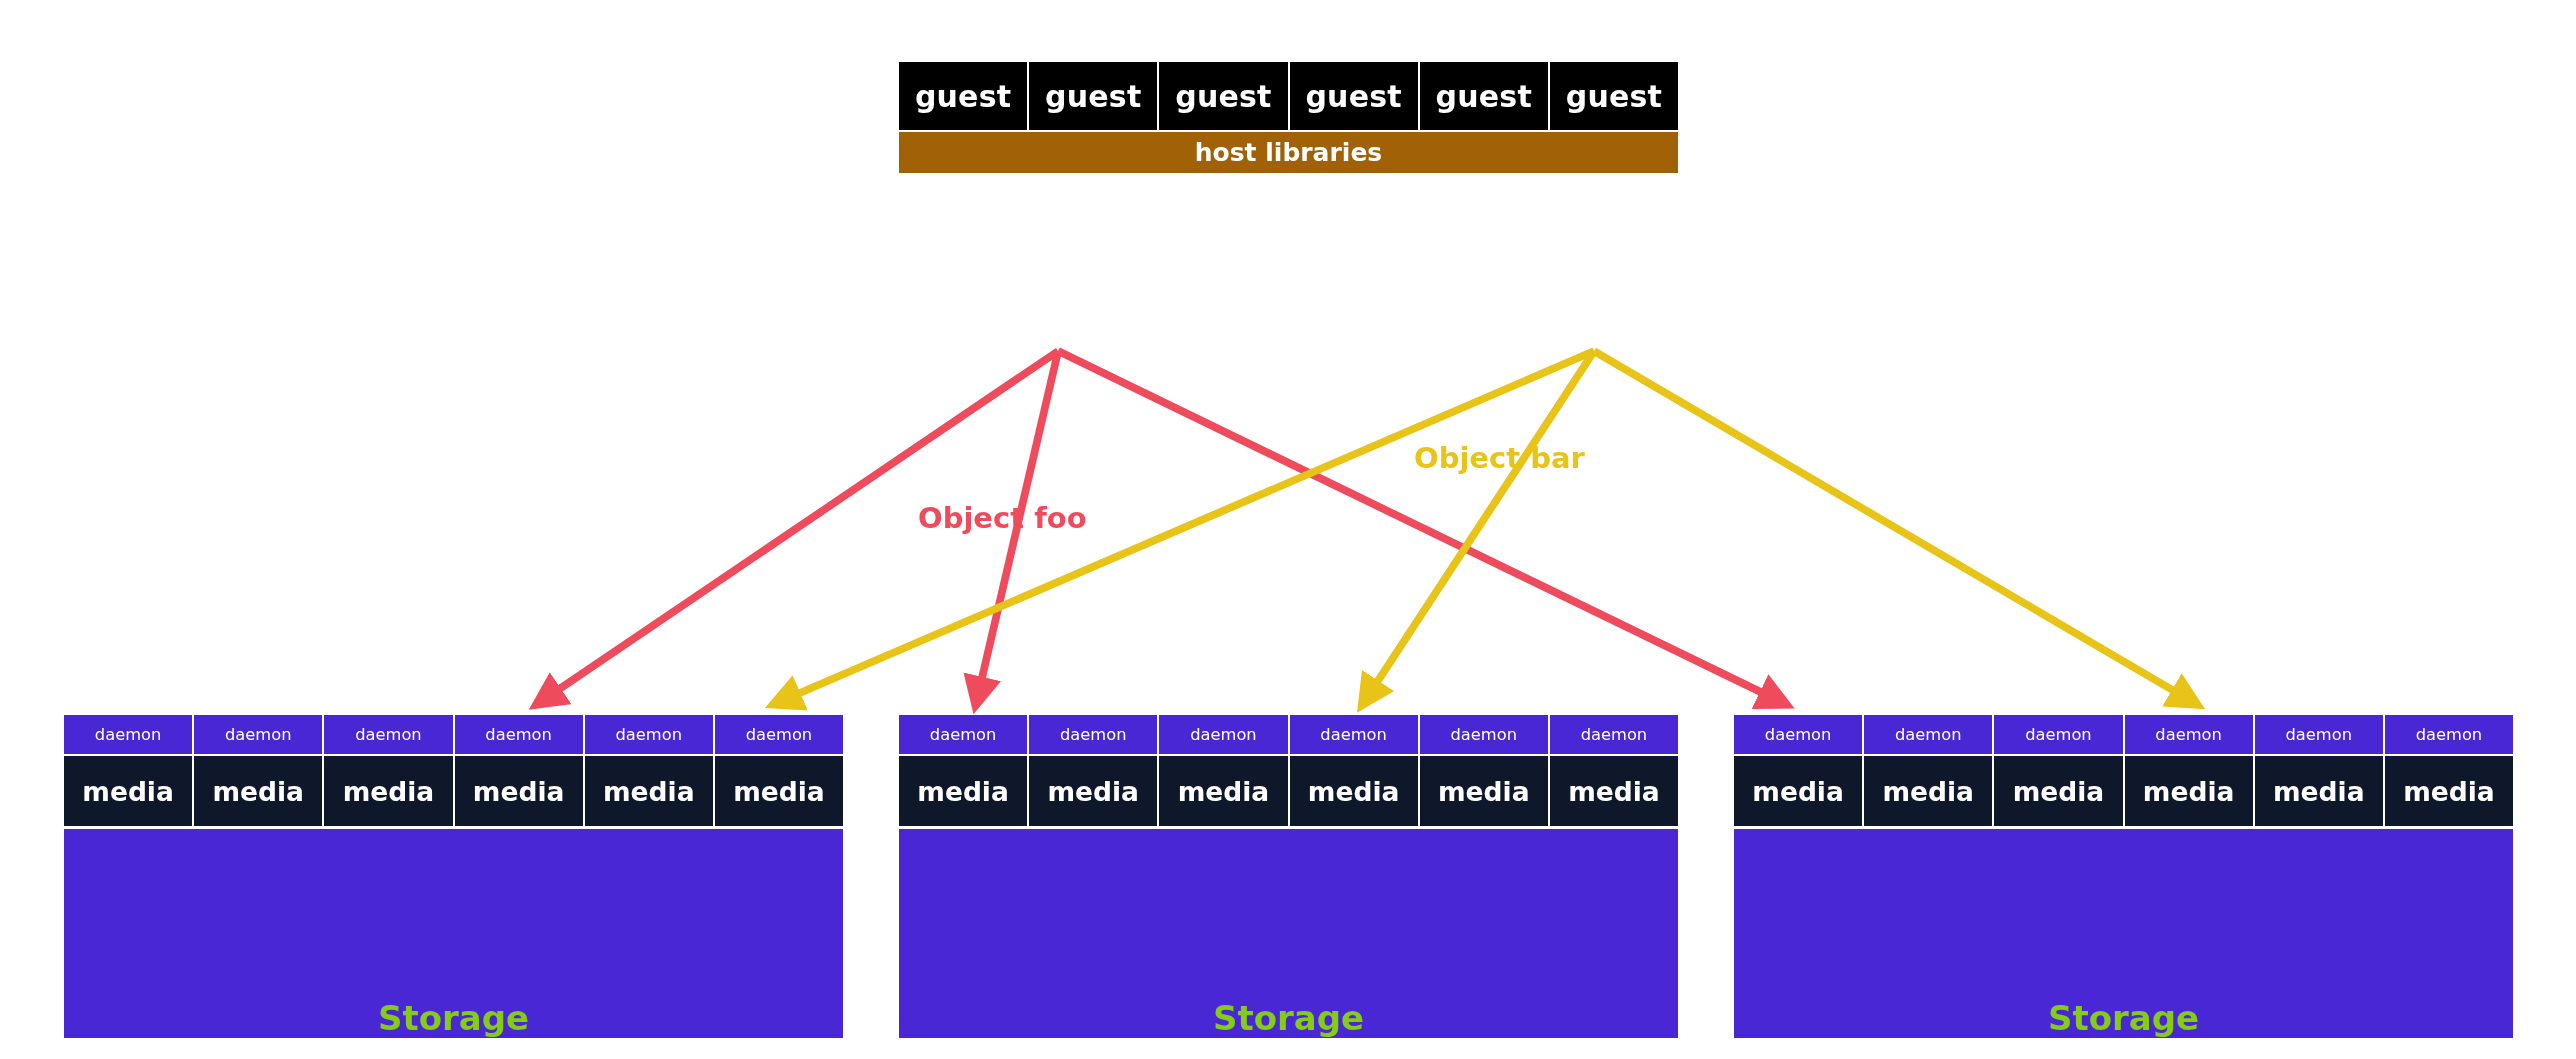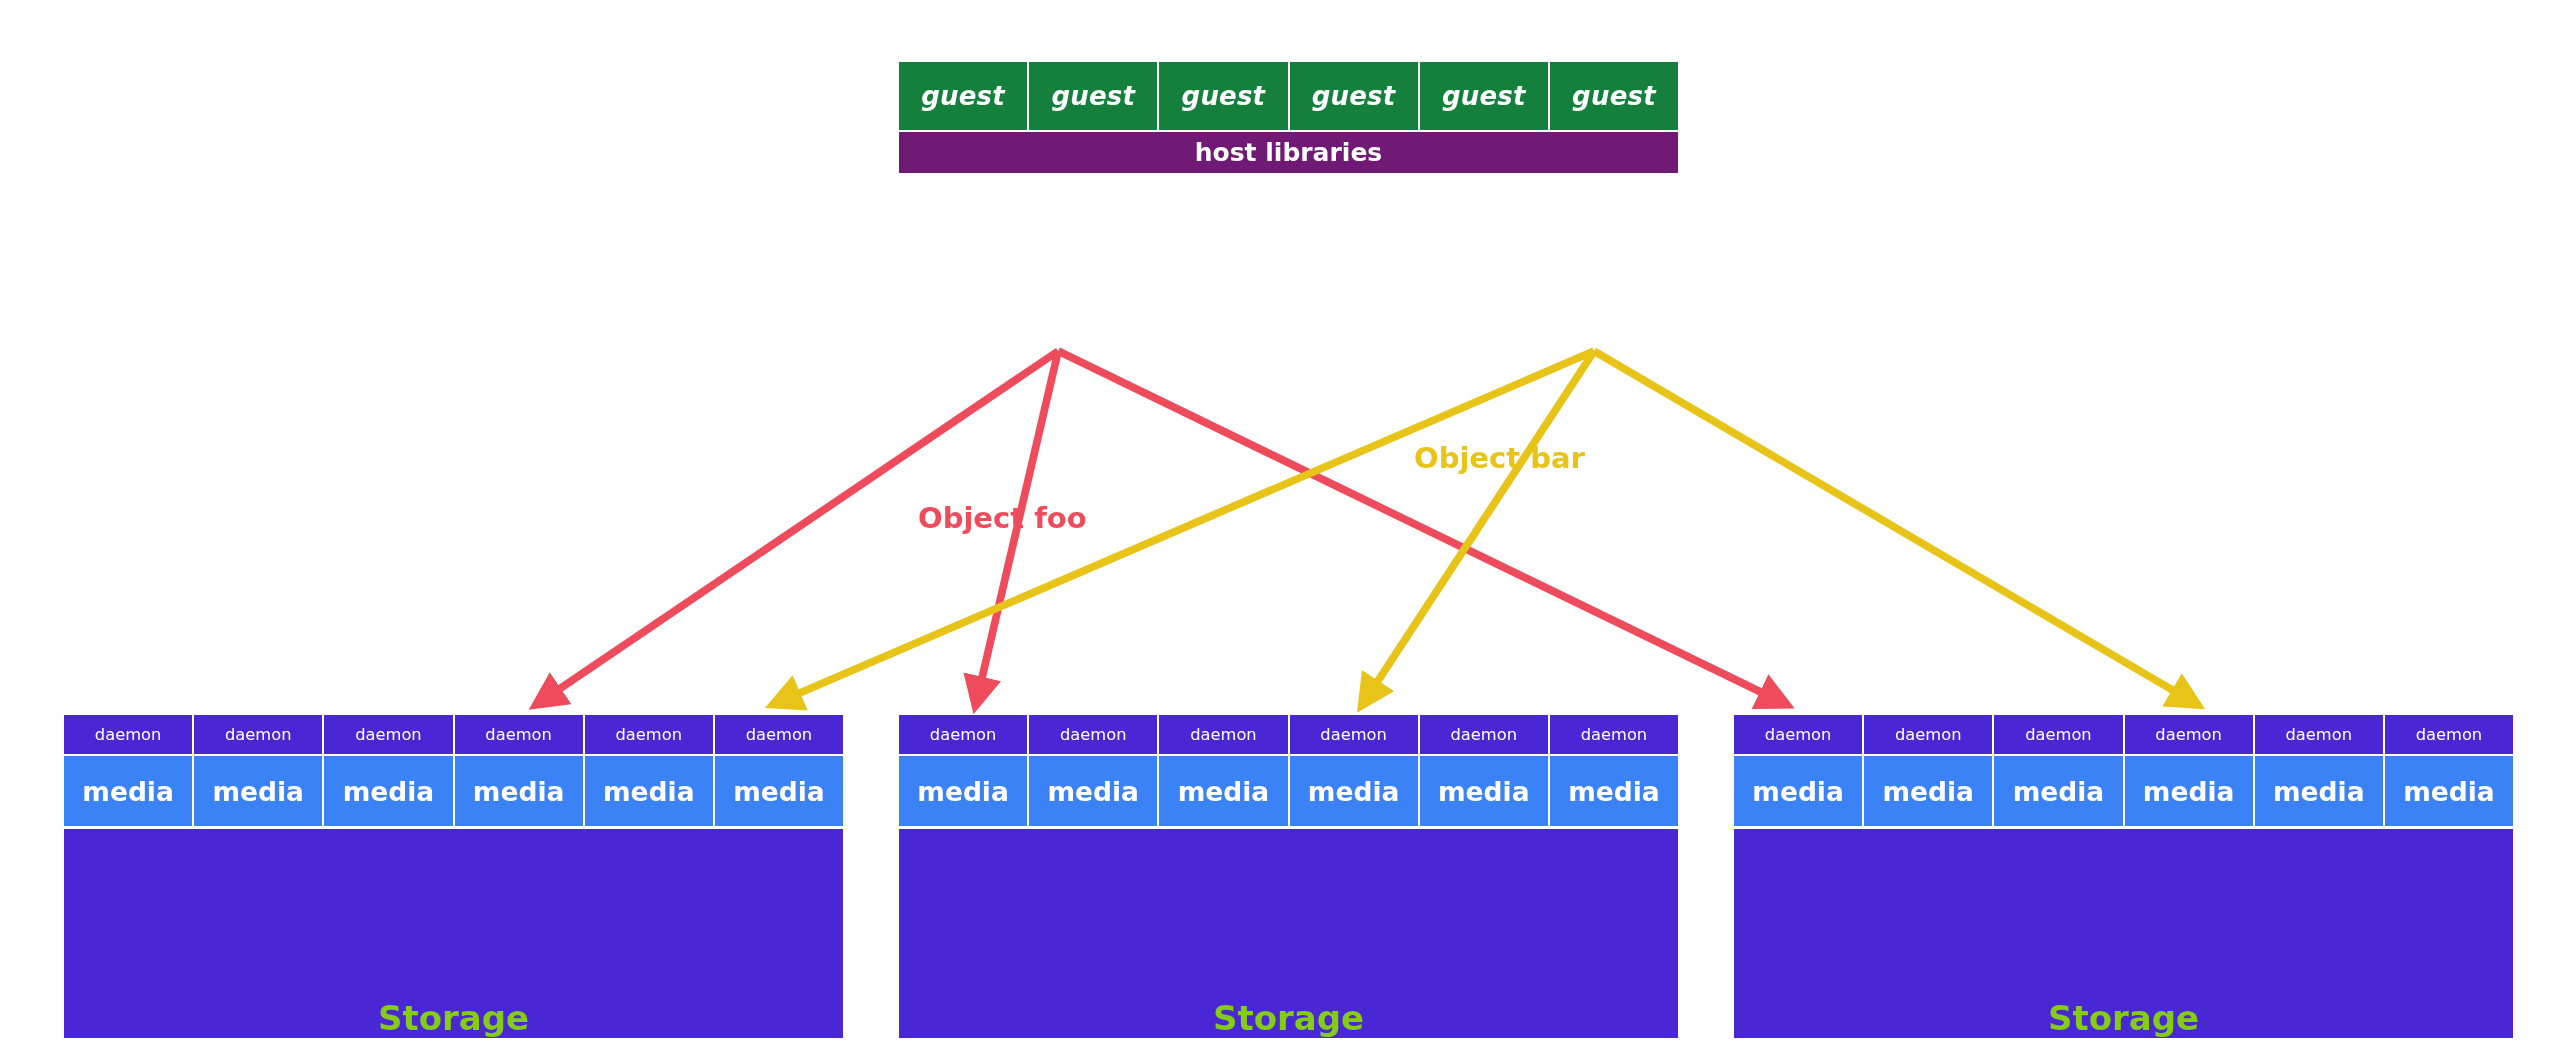--- a/index.html
+++ b/index.html
@@ -19,61 +19,60 @@
     flex:1 1 0;
     display:flex;align-items:center;justify-content:center;
     color:#ffffff;
     box-sizing:border-box;
     white-space:nowrap;
   }
 
   
   .guest-row{height:68px;}
   .guest-cell{
-    background:#15803d;
+    background:#000000;
     border-right:2.6px solid #ffffff;
-    font-size:26px;font-weight:700;
+    font-size:30px;font-weight:700;
     letter-spacing:0.2px;
-    font-style:italic;
   }
   .guest-cell:last-child{border-right:none;}
 
   
   .compute{
     background:#1267B2;
     height:169px;
     display:flex;align-items:center;justify-content:center;
     color:#fff;font-size:36px;font-weight:700;
     border-top:2.6px solid #ffffff;
     box-sizing:border-box;
   }
 
   
   .hostlibs{
-    background:#701a75;
+    background:#a16207;
     height:43px;
     display:flex;align-items:center;justify-content:center;
     color:#fff;font-size:25px;font-weight:700;
     border-top:2.6px solid #ffffff;
     box-sizing:border-box;
   }
 
   
   .daemon-row{height:39px;}
   .daemon-cell{
     background:#4A27D4;
     border-right:2.6px solid #ffffff;
     font-size:16.3px;font-weight:400;
   }
   .daemon-cell:last-child{border-right:none;}
 
   
   .media-row{height:72px;border-top:2.6px solid #ffffff;box-sizing:border-box;}
   .media-cell{
-    background:#3b82f6;
+    background:#0f172a;
     border-right:2.6px solid #ffffff;
     font-size:26.5px;font-weight:700;
   }
   .media-cell:last-child{border-right:none;}
 
   
   .storage{
     background:#4A27D4;
     height:212px;
     display:flex;align-items:flex-end;justify-content:center;

